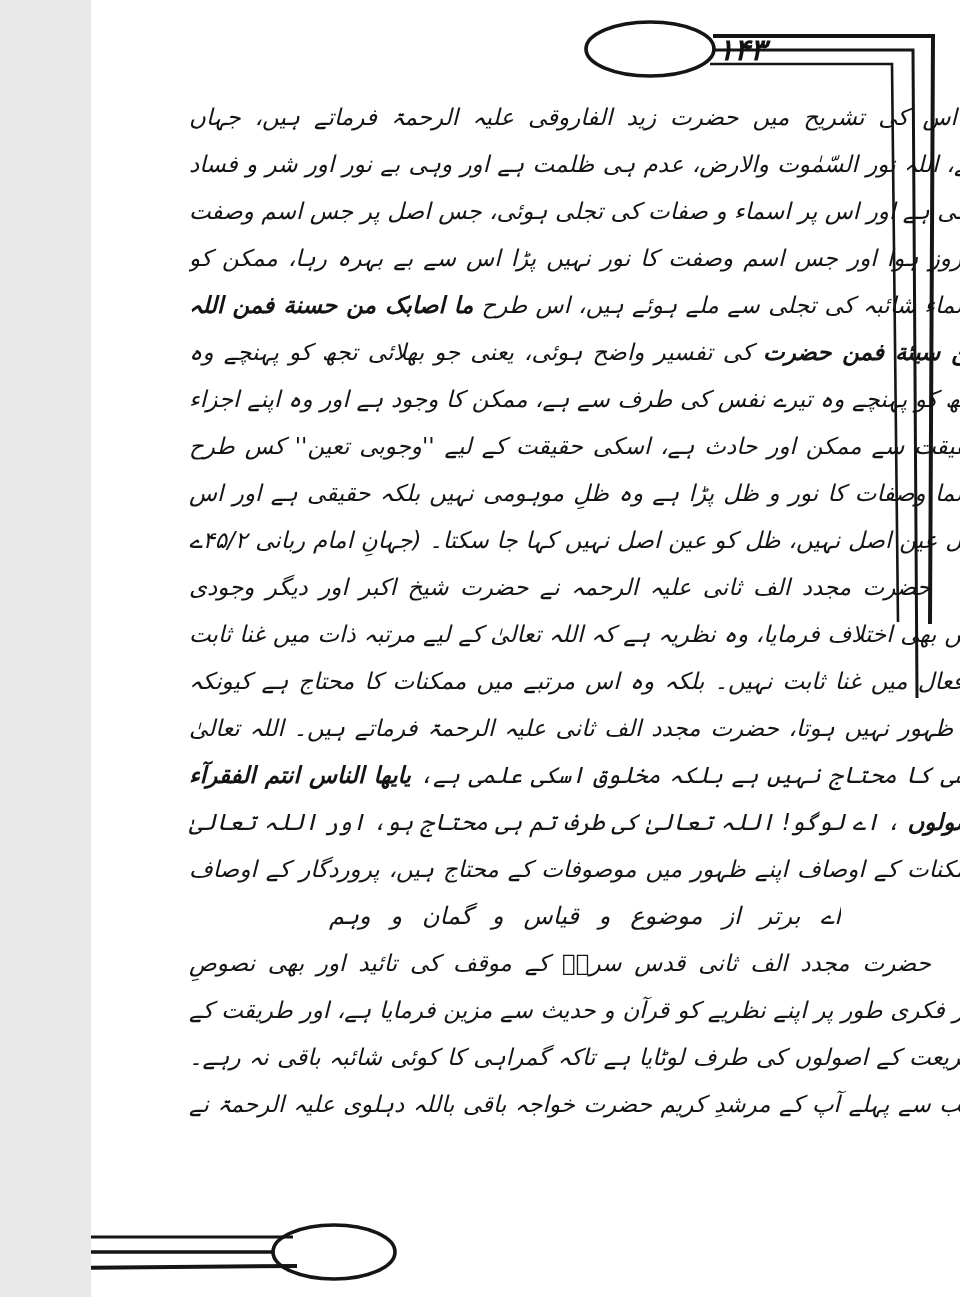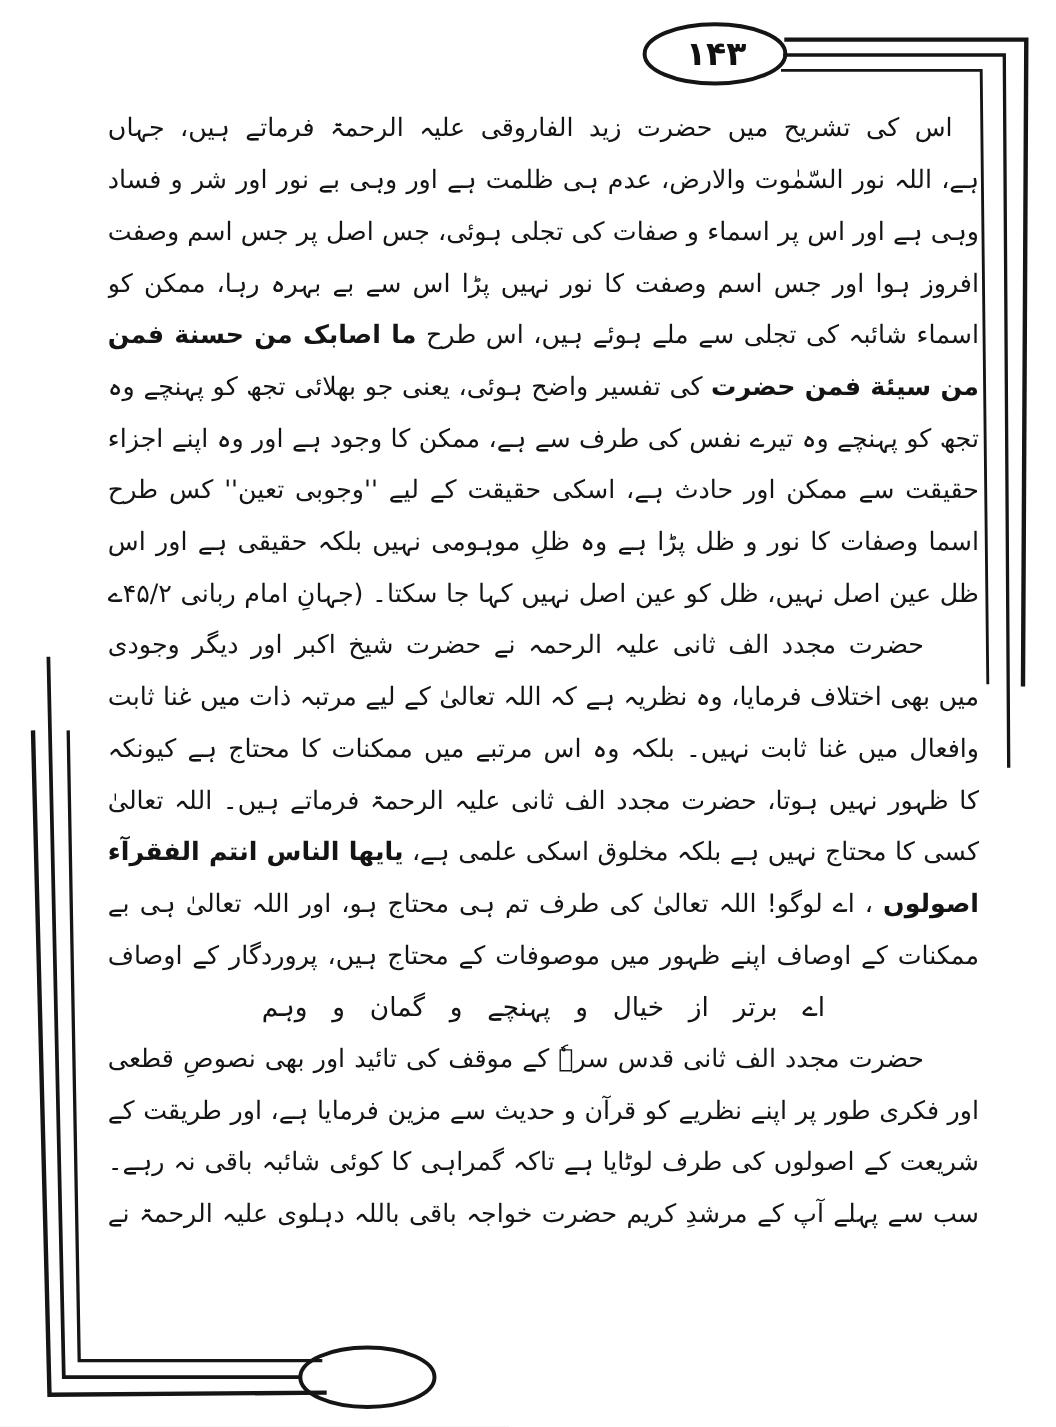--- a/index.html
+++ b/index.html
@@ -1,22 +1,23 @@
 <!DOCTYPE html>
 <html lang="ur" dir="rtl"><head>
 <meta charset="utf-8">
 <style>
   html,body{margin:0;padding:0;background:#e8e8e8;}
   .page{
     position:relative;
-    width:960px;height:1297px;
+    width:869px;height:1297px;
     background:#ffffff;
     overflow:hidden;
     font-family:"DejaVu Sans", sans-serif;
     color:#141414;
+    font-style:italic;
   }
   .border-svg{position:absolute;inset:0;width:960px;height:1297px;}
   .cartouche-num{
     position:absolute;
     display:flex;align-items:center;justify-content:center;
     direction:rtl;
     font-weight:bold;
     color:#111;
     letter-spacing:2px;
   }
@@ -85,20 +86,20 @@
       <div class="line body"><span class="seg">حقیقت سے ممکن اور حادث ہے، اسکی حقیقت کے لیے ''وجوبی تعین'' کس طرح ہوسکتا ہے، اسکی حقیقت پر</span></div>
       <div class="line body"><span class="seg">اسما وصفات کا نور و ظل پڑا ہے وہ ظلِ موہومی نہیں بلکہ حقیقی ہے اور اس ظل سے اسکی حقیقت کا قیام ہے اور وہ</span></div>
       <div class="line cite"><span class="seg">ظل عین اصل نہیں، ظل کو عین اصل نہیں کہا جا سکتا۔ (جہانِ امام ربانی ۴۵/۲ے مطبوعہ کراچی)۔</span></div>
       <div class="line indent2"><span class="seg">حضرت مجدد الف ثانی علیہ الرحمہ نے حضرت شیخ اکبر اور دیگر وجودی صوفیہ سے ایک اور اہم نظریے</span></div>
       <div class="line body"><span class="seg">میں بھی اختلاف فرمایا، وہ نظریہ ہے کہ اللہ تعالیٰ کے لیے مرتبہ ذات میں غنا ثابت ہے۔ مرتبہ صفات</span></div>
       <div class="line body"><span class="seg">وافعال میں غنا ثابت نہیں۔ بلکہ وہ اس مرتبے میں ممکنات کا محتاج ہے کیونکہ موصوفات کے بغیر صفات</span></div>
       <div class="line body"><span class="seg">کا ظہور نہیں ہوتا، حضرت مجدد الف ثانی علیہ الرحمۃ فرماتے ہیں۔ اللہ تعالیٰ ہمہ وقت ہر حال میں غنی ہے، وہ</span></div>
       <div class="line body"><span class="seg">کسی کا محتاج نہیں ہے بلکہ مخلوق اسکی علمی ہے، </span><span class="seg b">یایھا الناس انتم الفقرآء الی اللہ واللہ ھو الغنی</span></div>
       <div class="line body"><span class="seg b">اصولوں</span><span class="seg"> ، اے لوگو! اللہ تعالیٰ کی طرف تم ہی محتاج ہو، اور اللہ تعالیٰ ہی بے پروا اور سب تعریفوں والا ہے،</span></div>
       <div class="line body"><span class="seg">ممکنات کے اوصاف اپنے ظہور میں موصوفات کے محتاج ہیں، پروردگار کے اوصاف کو احتیاج سے کیا کام۔</span></div>
-      <div class="line verse"><span class="seg">اے برتر از خیال و پہنچے و گمان و وہم</span></div>
+      <div class="line verse"><span class="seg">اے برتر از موضوع و قیاس و گمان و وہم</span></div>
       <div class="line indent2"><span class="seg">حضرت مجدد الف ثانی قدس سرہٗ کے موقف کی تائید اور بھی نصوصِ قطعی سے حاصل ہے، آپ نے علمی</span></div>
       <div class="line body"><span class="seg">اور فکری طور پر اپنے نظریے کو قرآن و حدیث سے مزین فرمایا ہے، اور طریقت کے اس اہم موضوع کو</span></div>
       <div class="line body"><span class="seg">شریعت کے اصولوں کی طرف لوٹایا ہے تاکہ گمراہی کا کوئی شائبہ باقی نہ رہے۔ آپ کی اس کاوش پیہم کی</span></div>
       <div class="line body"><span class="seg">سب سے پہلے آپ کے مرشدِ کریم حضرت خواجہ باقی باللہ دہلوی علیہ الرحمۃ نے تصدیق فرمائی جو توحید</span></div>
     </div>
 
 </div>
 
 </body></html>

